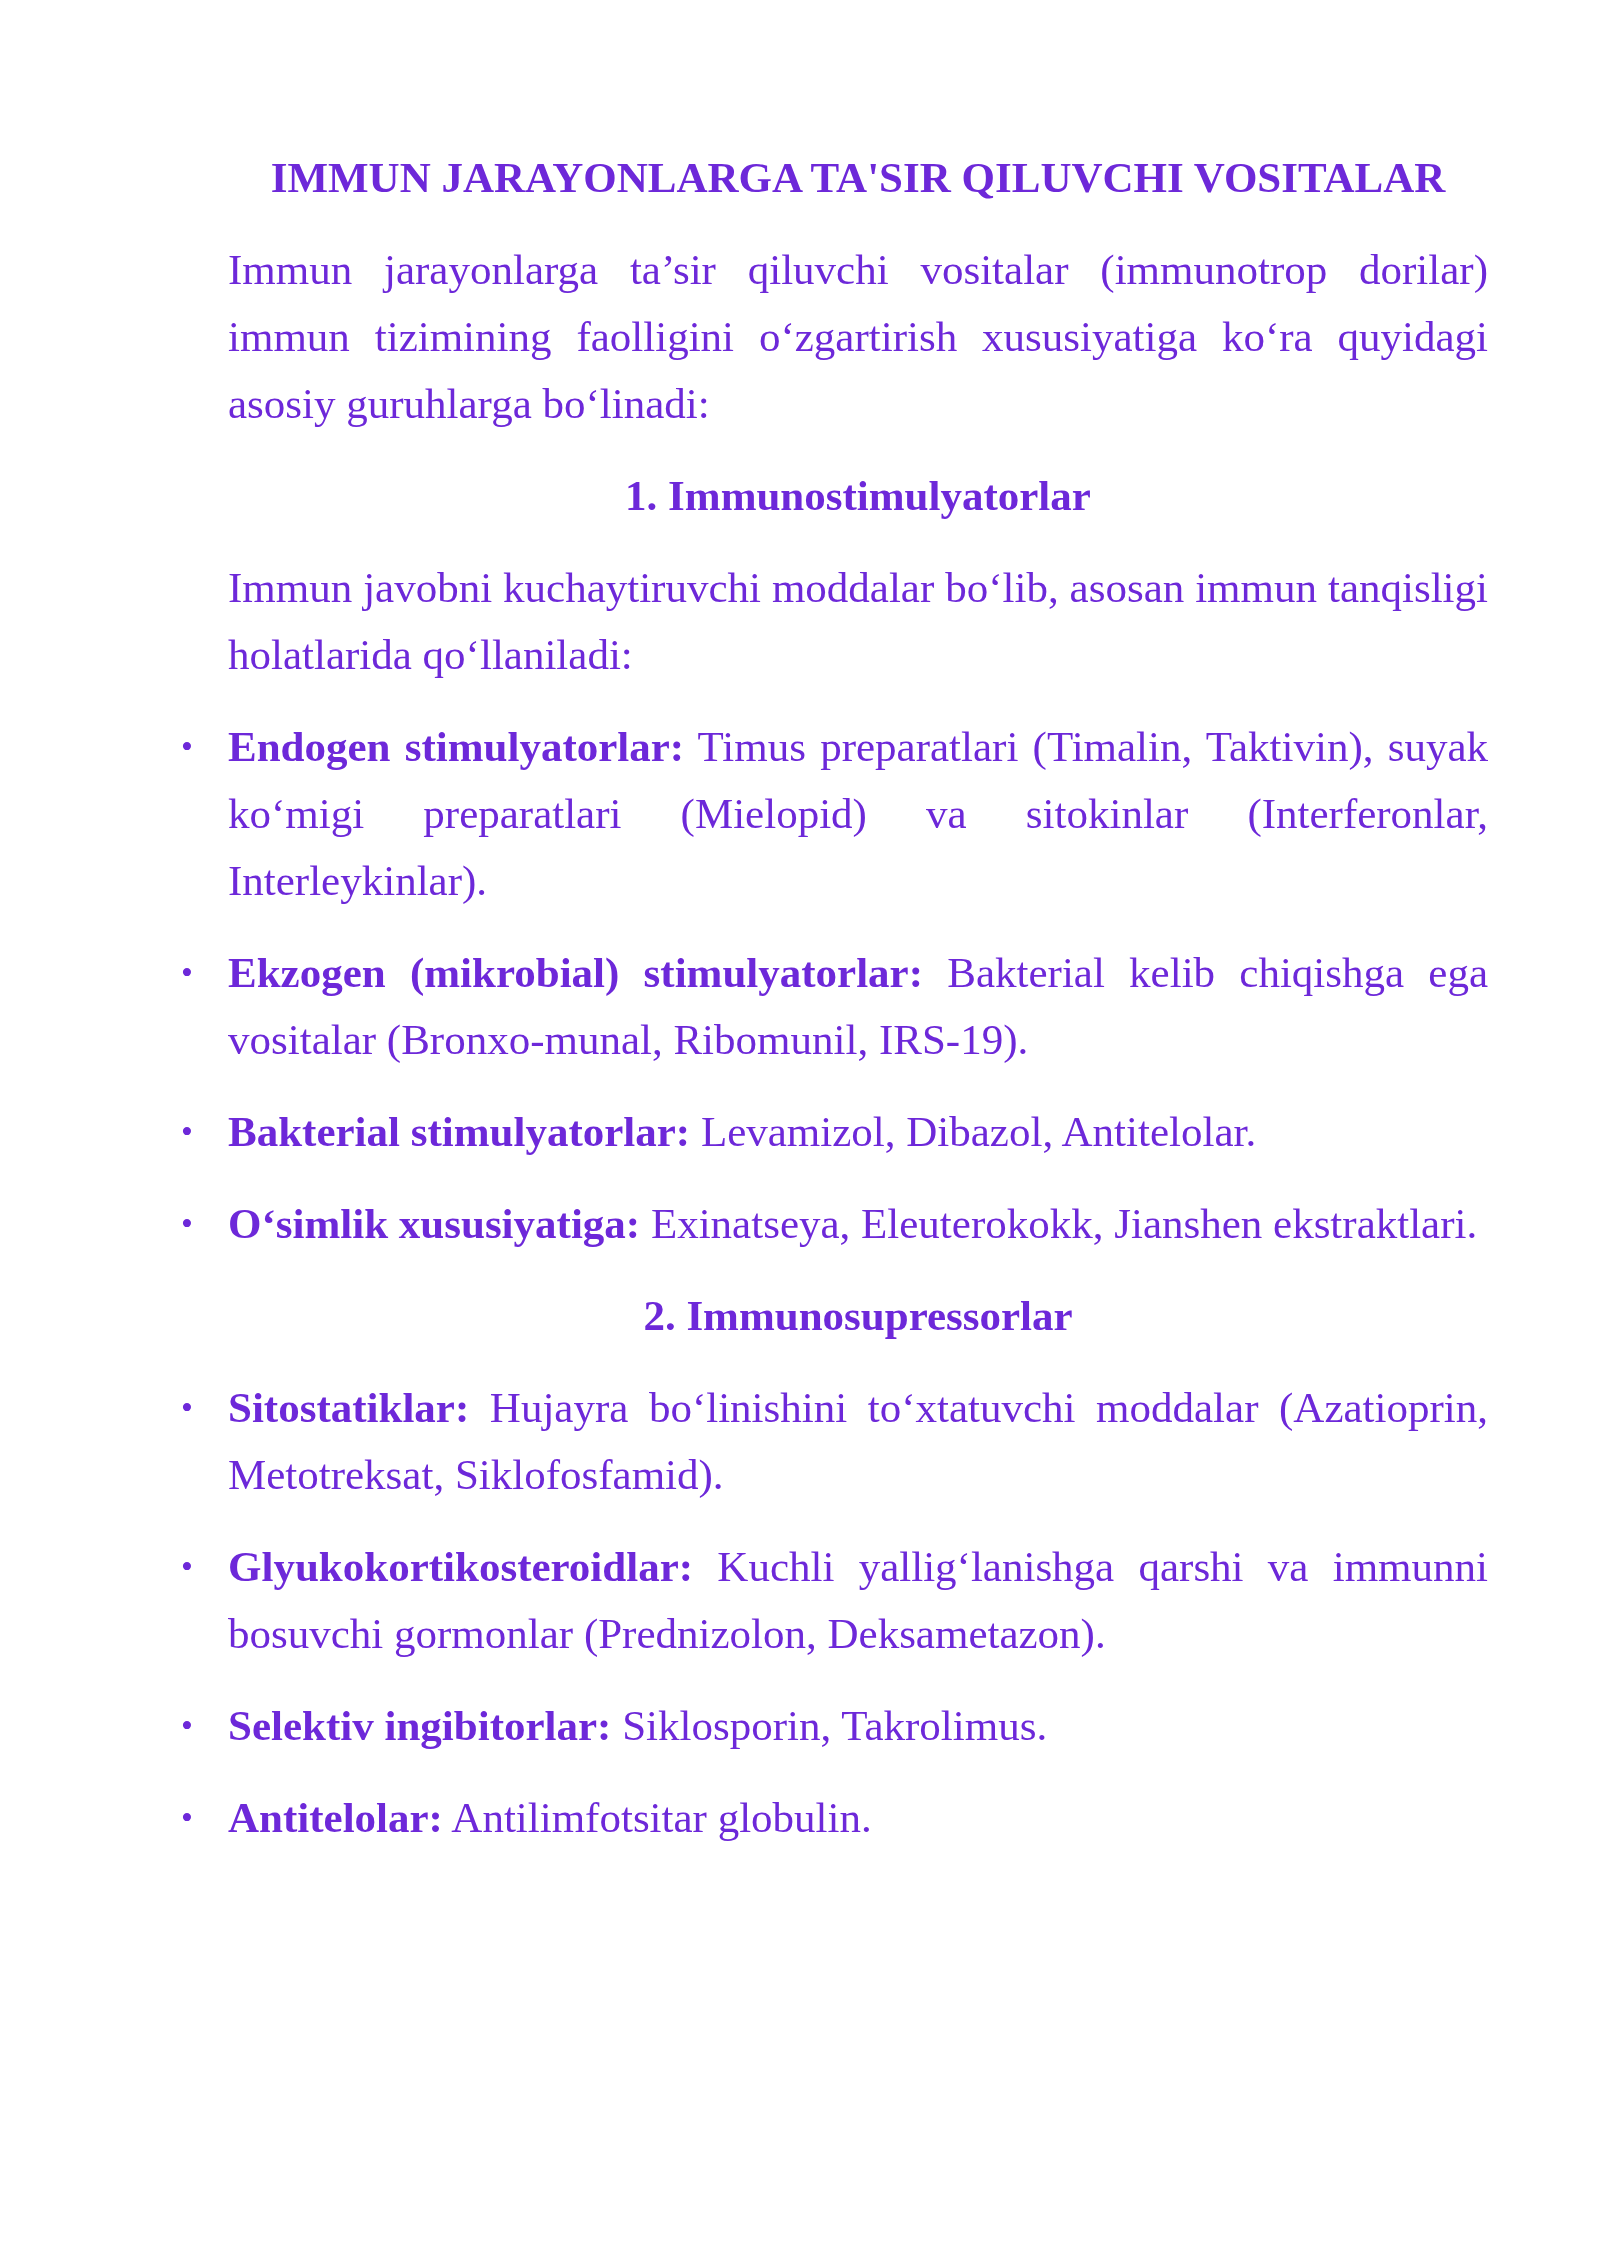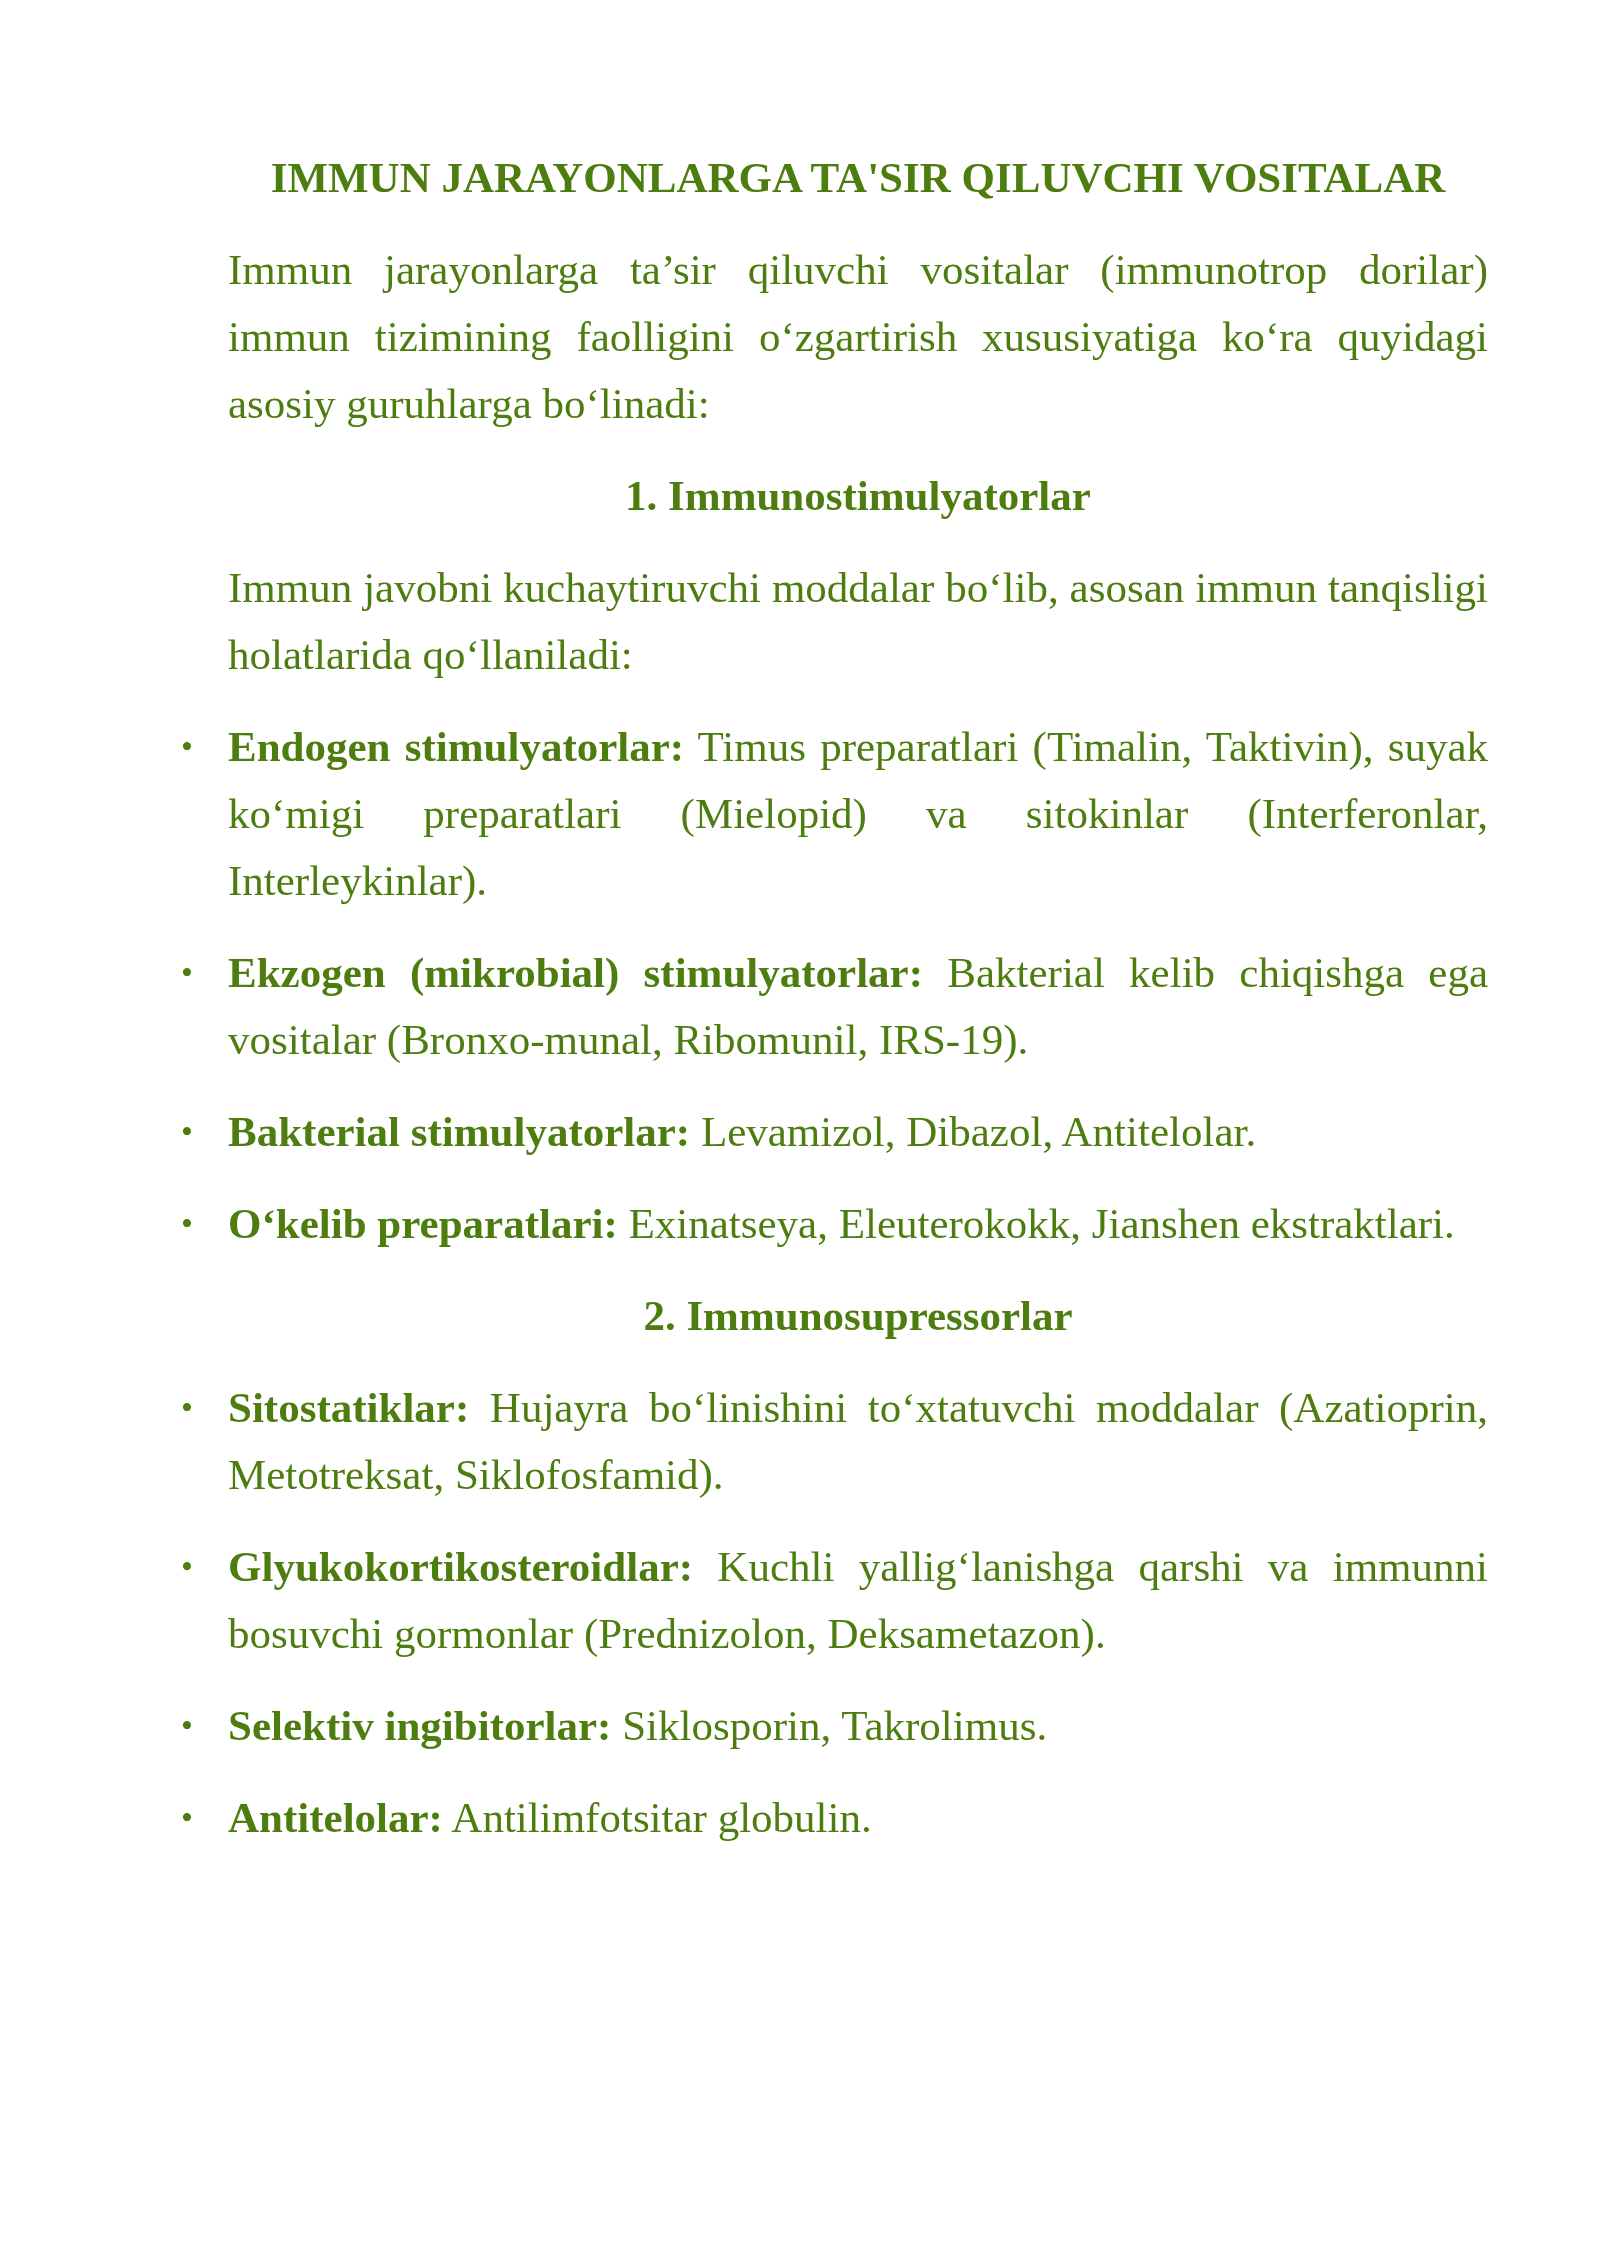--- a/index.html
+++ b/index.html
@@ -4,21 +4,21 @@
 <style>
   * { margin: 0; padding: 0; box-sizing: border-box; }
   html, body { background: #ffffff; }
   .page {
     position: relative;
     width: 1600px;
     height: 2262px;
     background: #ffffff;
     overflow: hidden;
     font-family: "Liberation Serif", "DejaVu Serif", serif;
-    color: #4d7c0f;
+    color: #6d28d9;
   }
   .content {
     position: absolute;
     left: 228px;
     top: 144px;
     width: 1260px;
     font-size: 43px;
     line-height: 67px;
   }
   .doc-title {
@@ -81,21 +81,21 @@
     </div>
 
     <div class="bullet-item">
       <span class="bullet">•</span>
       <b class="item-label">Bakterial stimulyatorlar:</b>
       <span class="item-text">Levamizol, Dibazol, Antitelolar.</span>
     </div>
 
     <div class="bullet-item">
       <span class="bullet">•</span>
-      <b class="item-label">O‘kelib preparatlari:</b>
+      <b class="item-label">O‘simlik xususiyatiga:</b>
       <span class="item-text">Exinatseya, Eleuterokokk, Jianshen ekstraktlari.</span>
     </div>
 
     <p class="sec-heading">2. Immunosupressorlar</p>
 
 
     <div class="bullet-item">
       <span class="bullet">•</span>
       <b class="item-label">Sitostatiklar:</b>
       <span class="item-text">Hujayra bo‘linishini to‘xtatuvchi moddalar (Azatioprin, Metotreksat, Siklofosfamid).</span>

